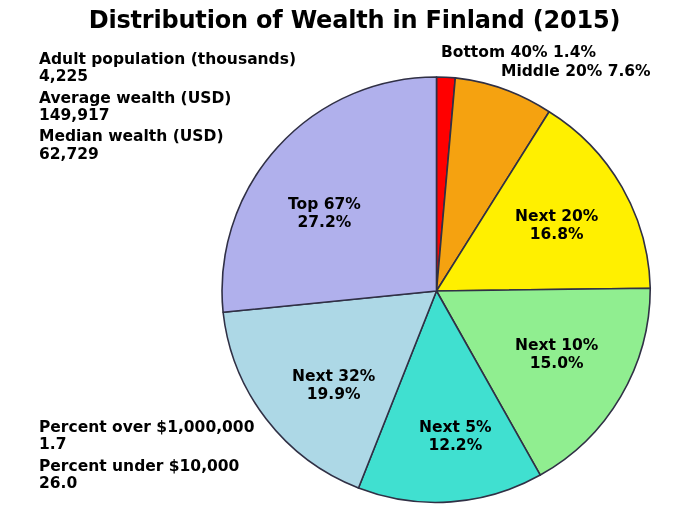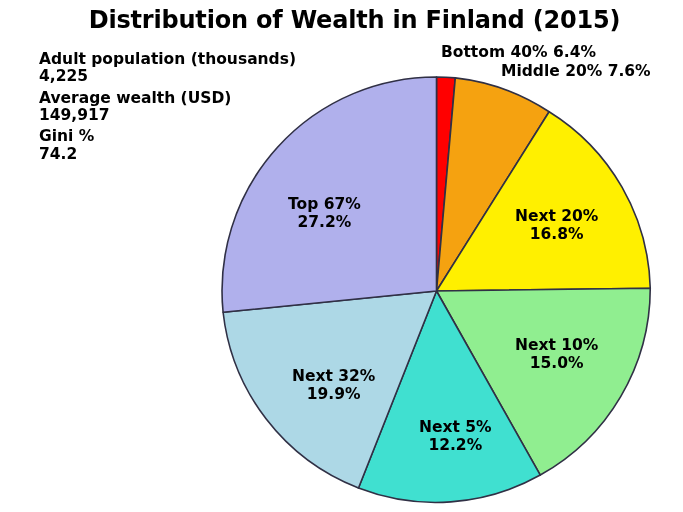--- a/index.html
+++ b/index.html
@@ -114,21 +114,21 @@
       <path class="slice-path" fill="#FF0000" d="M 436.5 291 L 436.5 77 A 214 214 0 0 1 455.30 77.83 Z"></path>
       <path class="slice-path" fill="#F5A210" d="M 436.5 291 L 455.30 77.83 A 214 214 0 0 1 549.13 111.74 Z"></path>
       <path class="slice-path" fill="#FFF000" d="M 436.5 291 L 549.13 111.74 A 214 214 0 0 1 650.26 288.21 Z"></path>
       <path class="slice-path" fill="#90EE90" d="M 436.5 291 L 650.26 288.21 A 214 214 0 0 1 540.28 475.05 Z"></path>
       <path class="slice-path" fill="#40E0D0" d="M 436.5 291 L 540.28 475.05 A 214 214 0 0 1 358.49 488.07 Z"></path>
       <path class="slice-path" fill="#ADD8E6" d="M 436.5 291 L 358.49 488.07 A 214 214 0 0 1 223.09 312.27 Z"></path>
       <path class="slice-path" fill="#B0B0EC" d="M 436.5 291 L 223.09 312.27 A 214 214 0 0 1 436.5 77 Z"></path>
     </g>
   </svg>
 
-  <div class="outside-label" id="label-bottom40">Bottom 40% 6.4%</div>
+  <div class="outside-label" id="label-bottom40">Bottom 40% 1.4%</div>
   <div class="outside-label" id="label-middle20">Middle 20% 7.6%</div>
 
   <div class="pie-label" id="label-next20">
     <span class="lbl-name">Next 20%</span>
     <span class="lbl-pct">16.8%</span>
   </div>
 
   <div class="pie-label" id="label-next10">
     <span class="lbl-name">Next 10%</span>
     <span class="lbl-pct">15.0%</span>
@@ -152,19 +152,29 @@
   <div class="stats-block" id="stats-top">
     <div class="stat-item">
       <span class="stat-label">Adult population (thousands)</span>
       <span class="stat-value">4,225</span>
     </div>
     <div class="stat-item">
       <span class="stat-label">Average wealth (USD)</span>
       <span class="stat-value">149,917</span>
     </div>
     <div class="stat-item">
-      <span class="stat-label">Gini %</span>
-      <span class="stat-value">74.2</span>
+      <span class="stat-label">Median wealth (USD)</span>
+      <span class="stat-value">62,729</span>
     </div>
   </div>
 
+  <div class="stats-block" id="stats-bottom">
+    <div class="stat-item">
+      <span class="stat-label">Percent over $1,000,000</span>
+      <span class="stat-value">1.7</span>
+    </div>
+    <div class="stat-item">
+      <span class="stat-label">Percent under $10,000</span>
+      <span class="stat-value">26.0</span>
+    </div>
+  </div>
 
 </div>
 
 </body></html>

